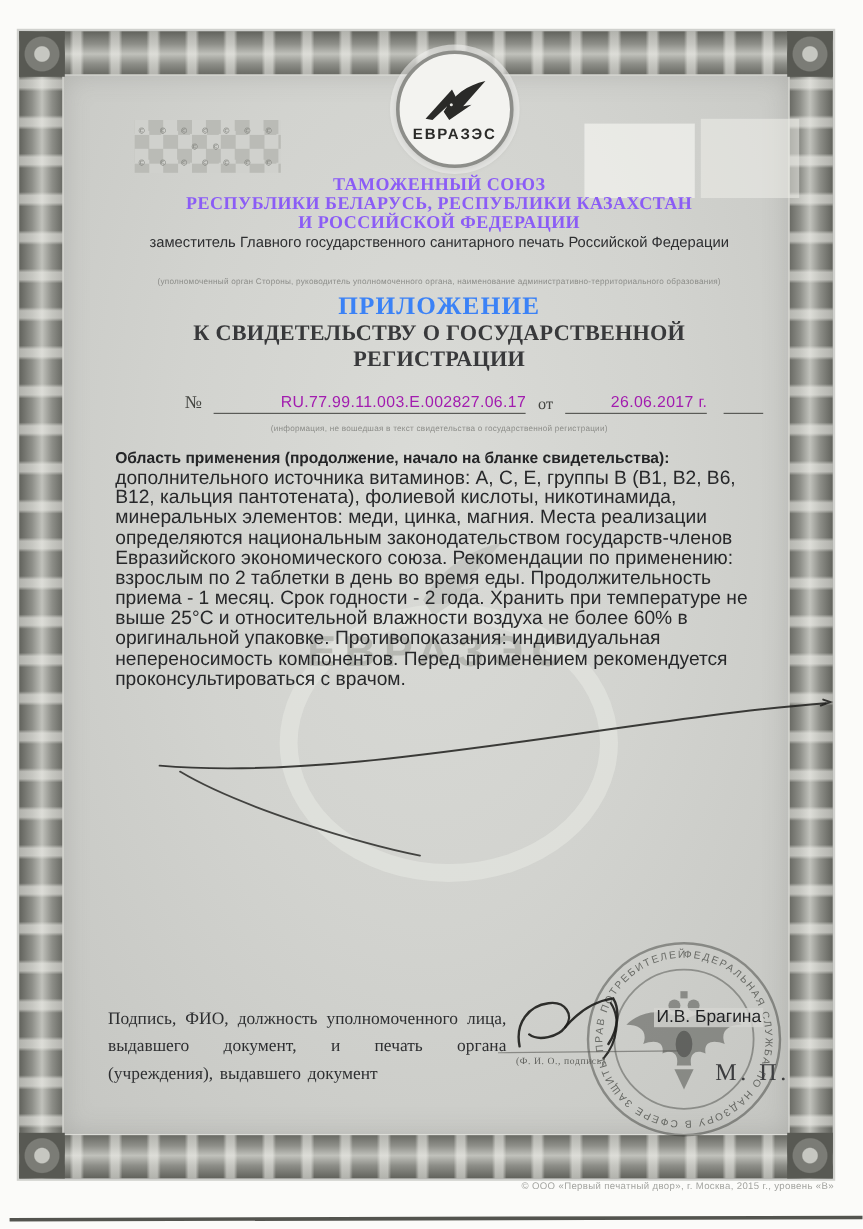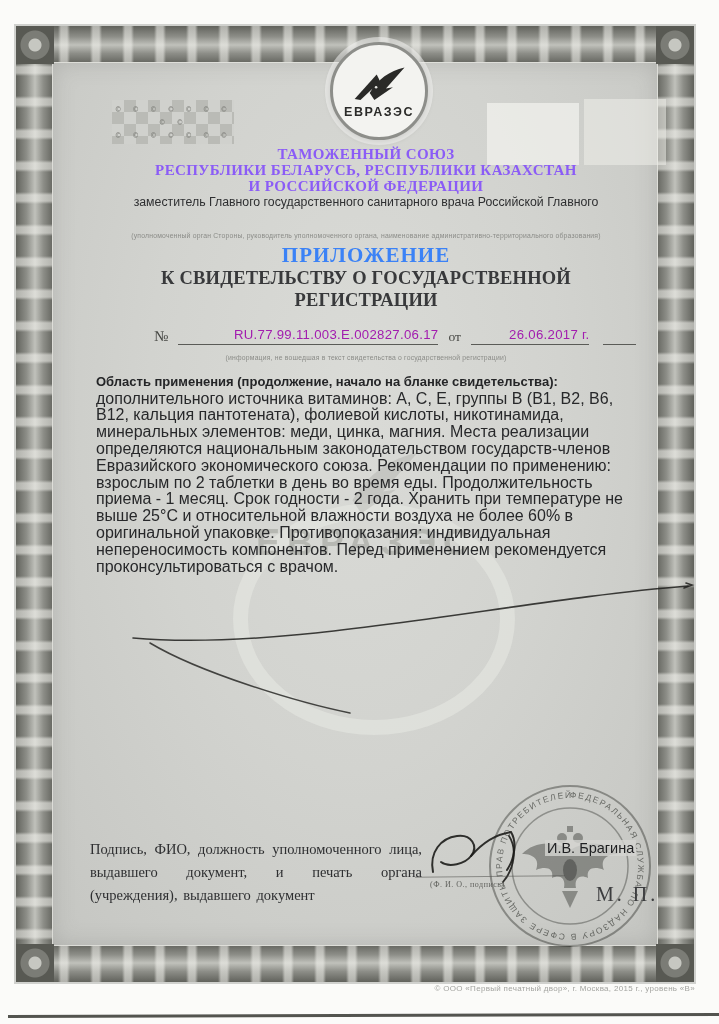--- a/index.html
+++ b/index.html
@@ -123,21 +123,21 @@
       <circle cx="45" cy="36" r="7" fill="#2a2a28"></circle>
       <circle cx="45" cy="36" r="2.2" fill="#e8e8e4"></circle>
     </svg>
     <div class="logo-text">ЕВРАЗЭС</div>
   </div>
 
   <div class="col">
     <div class="org-line">ТАМОЖЕННЫЙ СОЮЗ</div>
     <div class="org-line">РЕСПУБЛИКИ БЕЛАРУСЬ, РЕСПУБЛИКИ КАЗАХСТАН</div>
     <div class="org-line">И РОССИЙСКОЙ ФЕДЕРАЦИИ</div>
-    <div class="agency-line">заместитель Главного государственного санитарного врача Российской Главного</div>
+    <div class="agency-line">заместитель Главного государственного санитарного печать Российской Федерации</div>
     <div class="tiny-caption cap1">(уполномоченный орган Стороны, руководитель уполномоченного органа, наименование административно-территориального образования)</div>
     <div class="doc-title1">ПРИЛОЖЕНИЕ</div>
     <div class="doc-title2">К СВИДЕТЕЛЬСТВУ О ГОСУДАРСТВЕННОЙ РЕГИСТРАЦИИ</div>
     <div class="reg-row">
       <span class="reg-label">№</span>
       <span class="u-line u-num">RU.77.99.11.003.Е.002827.06.17</span>
       <span class="u-from">от</span>
       <span class="u-line u-date">26.06.2017 г.</span>
       <span class="u-line u-trail"></span>
     </div>

